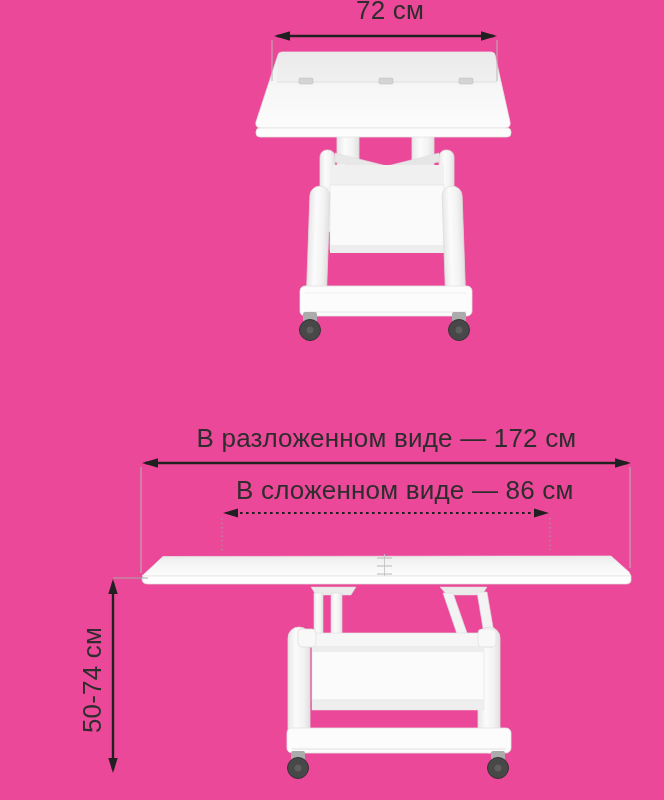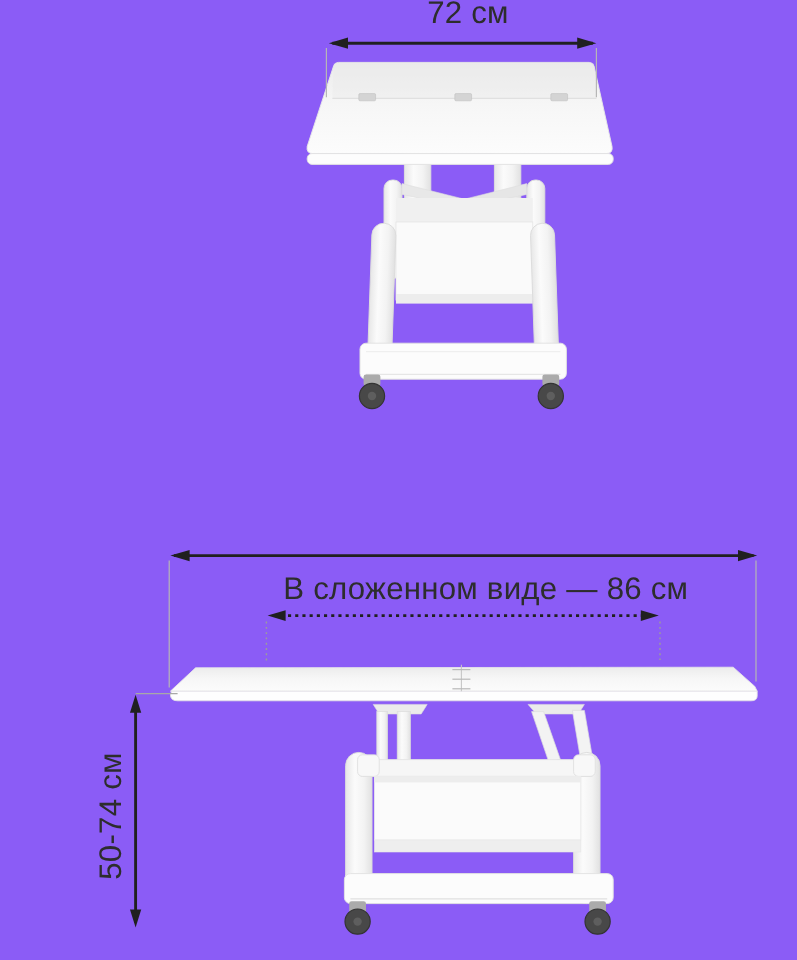--- a/index.html
+++ b/index.html
@@ -1,16 +1,16 @@
 <!DOCTYPE html>
 <html><head>
 <meta charset="utf-8">
 <style>
   html,body{margin:0;padding:0;background:#ffffff;}
-  #page{position:relative;width:664px;height:800px;background:#8b5cf6;overflow:hidden;
+  #page{position:relative;width:664px;height:800px;background:#ec4899;overflow:hidden;
         font-family:"Liberation Sans","DejaVu Sans",sans-serif;}
   .fig{position:absolute;left:0;}
   svg{display:block;}
   .dim-label{position:absolute;color:#2d2d2d;font-size:26px;line-height:30px;
              text-align:center;letter-spacing:0.2px;white-space:nowrap;}
   .dim-label.vertical{transform:rotate(-90deg);transform-origin:center center;}
 </style>
 </head>
 <body>
 
@@ -178,17 +178,18 @@
       </g>
 
       <g>
         <line x1="113" y1="163" x2="148" y2="163" stroke="#a8a8a8" stroke-width="1"></line>
         <line x1="113" y1="357" x2="290" y2="357" stroke="url(#g-fade)" stroke-width="1.2"></line>
         <line x1="113" y1="168" x2="113" y2="354" stroke="#202020" stroke-width="2.4"></line>
         <polygon points="113,164 108.3,179 117.7,179" fill="#202020"></polygon>
         <polygon points="113,358 108.3,343 117.7,343" fill="#202020"></polygon>
       </g>
     </svg>
+    <div class="dim-label" style="left:142px;top:8px;width:489px;">В разложенном виде — 172 см</div>
     <div class="dim-label" style="left:236px;top:60px;width:326px;">В сложенном виде — 86 см</div>
     <div class="dim-label vertical" style="left:-8px;top:250px;width:200px;">50-74 см</div>
   </div>
 
 </div>
 
 </body></html>

